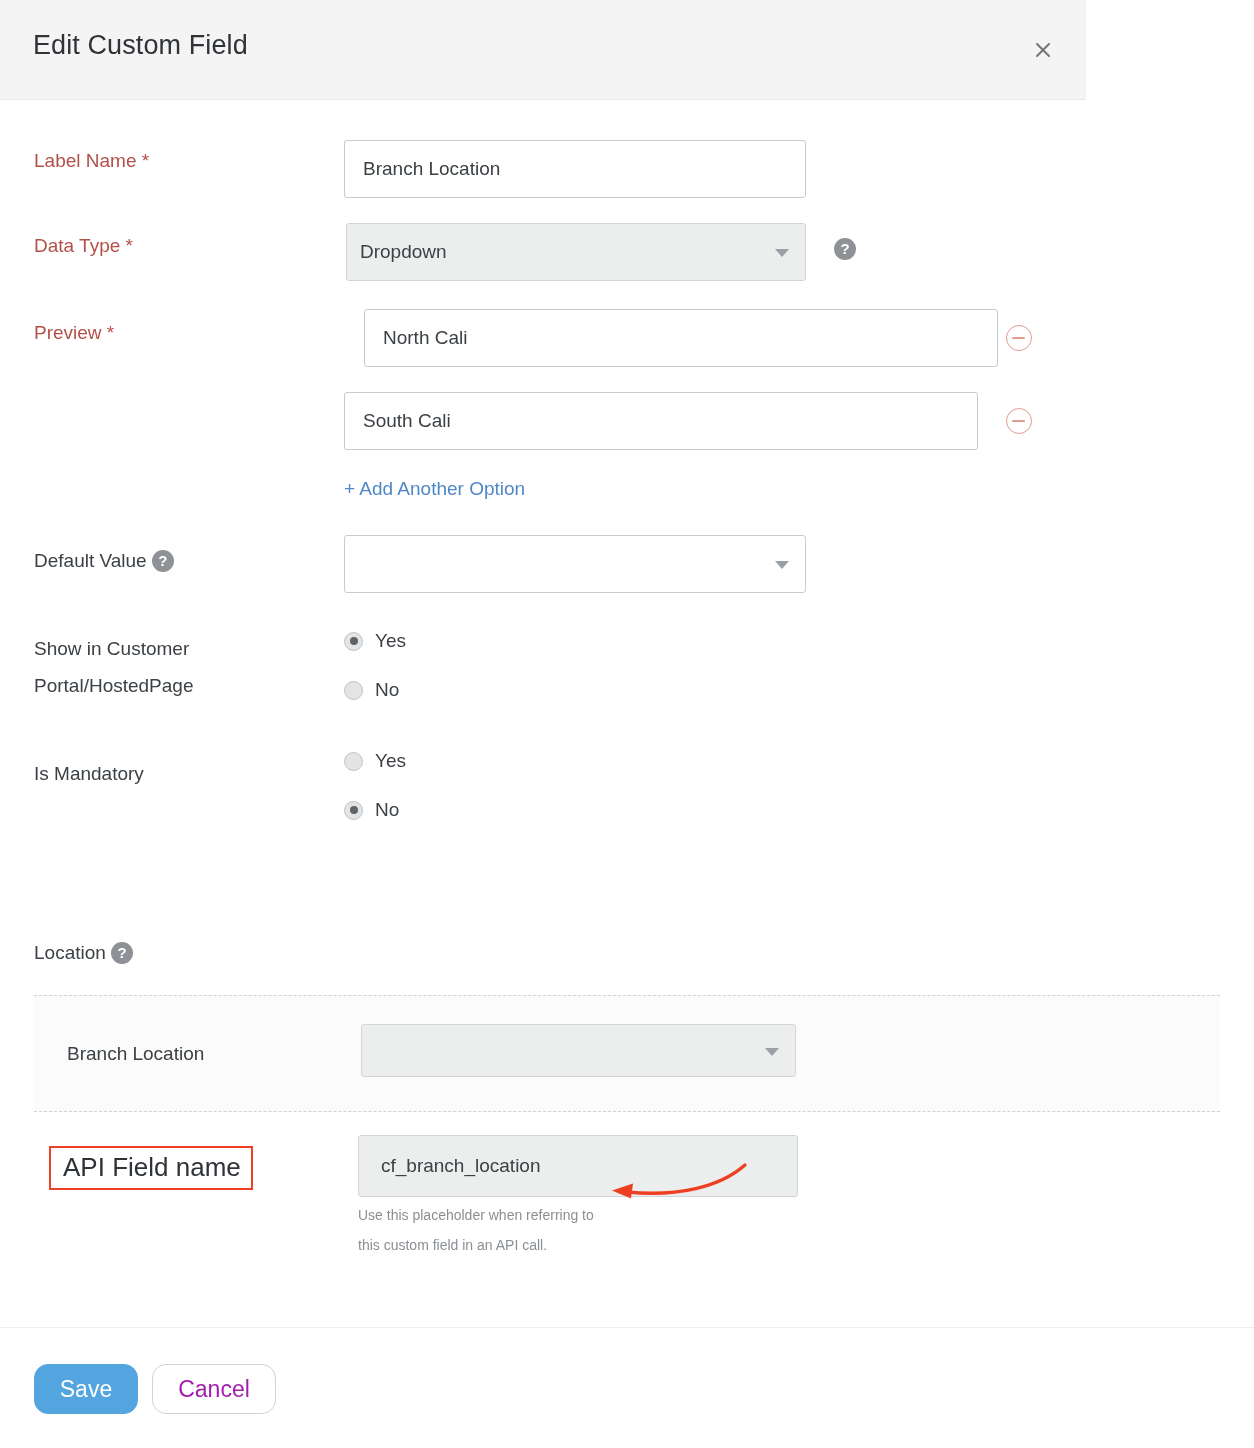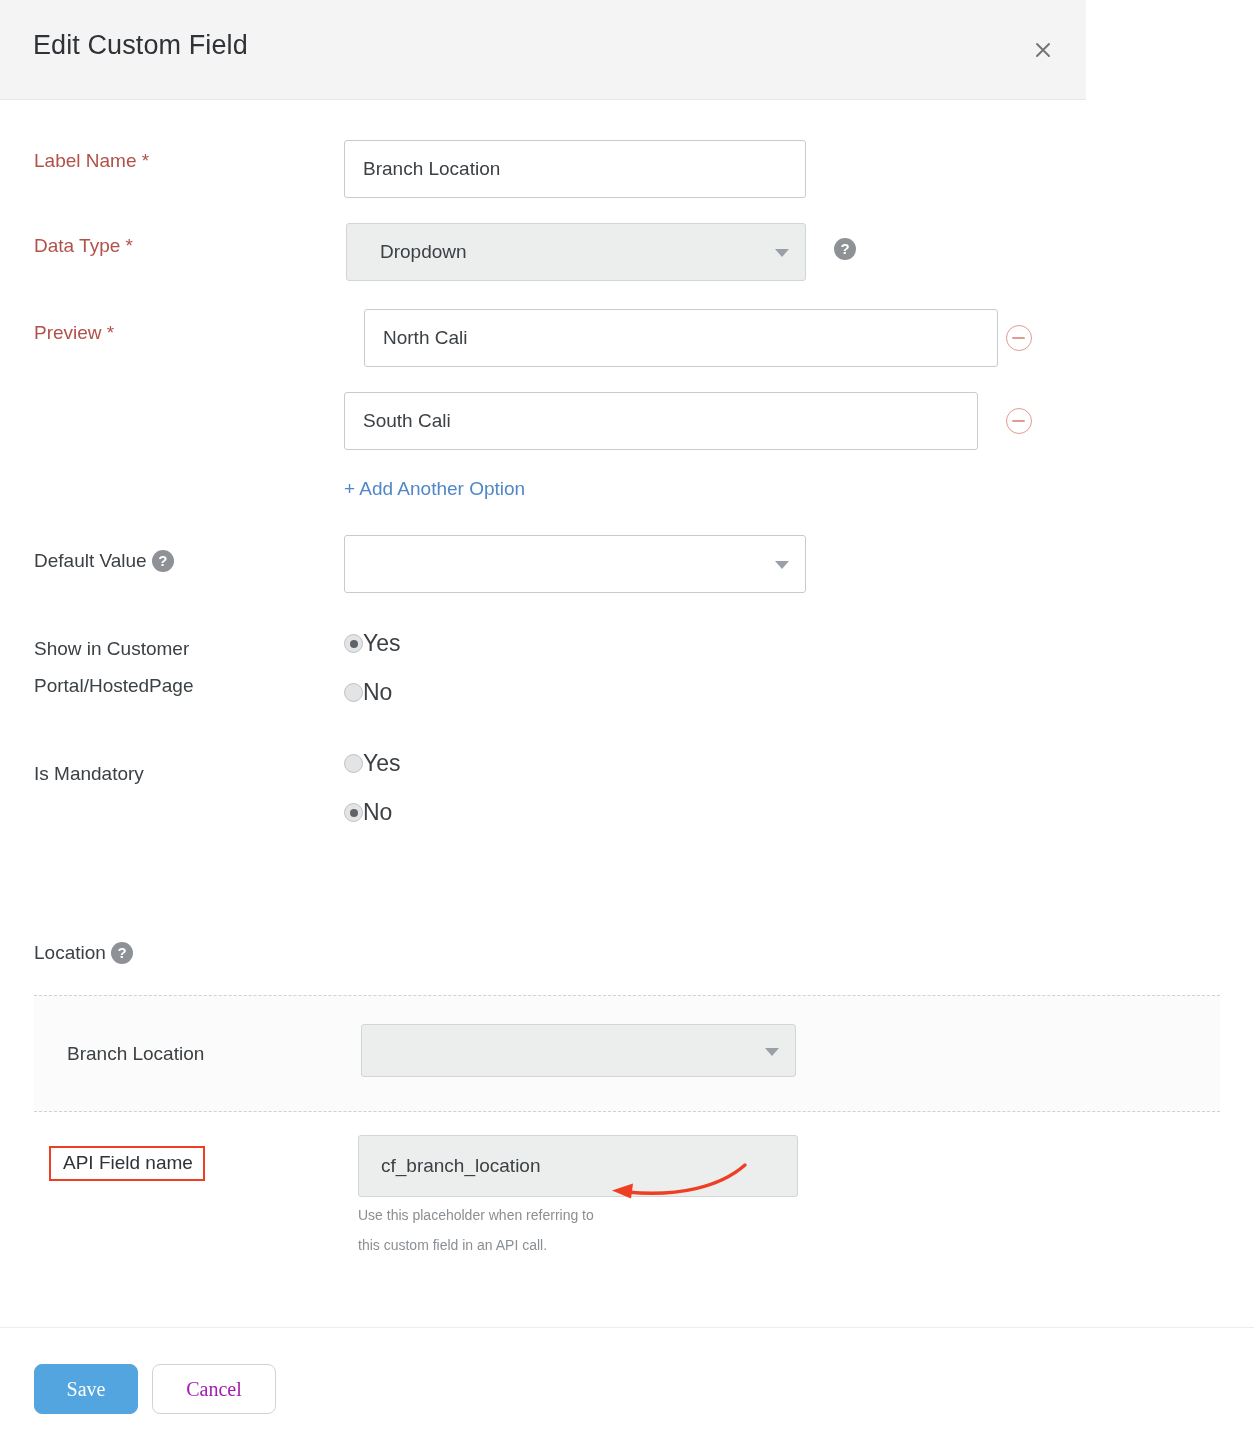--- a/index.html
+++ b/index.html
@@ -90,21 +90,21 @@
   }
   .select-box {
     position: absolute;
     background: #eceded;
     border: 1px solid #d3d6d9;
     border-radius: 3px;
     font-size: 19px;
     color: #3c4145;
     display: flex;
     align-items: center;
-    padding: 0 33px;
+    padding: 0 13px;
     cursor: pointer;
   }
   .select-box.light {
     background: #ffffff;
     border: 1px solid #c6cbd1;
   }
   .caret {
     position: absolute;
     right: 16px;
     top: 50%;
@@ -181,22 +181,22 @@
     content: "";
     position: absolute;
     left: 4.5px;
     top: 4.5px;
     width: 8px;
     height: 8px;
     border-radius: 50%;
     background: #5f6367;
   }
   .radio-label {
-    margin-left: 0;
-    font-size: 23px;
+    margin-left: 12px;
+    font-size: 19px;
     color: #3c4145;
     cursor: pointer;
   }
 
   
   .preview-panel {
     position: absolute;
     left: 34px;
     width: 1186px;
     background: #fbfbfb;
@@ -210,21 +210,21 @@
     color: #3c4145;
     white-space: nowrap;
   }
 
   
   .api-label-box {
     position: absolute;
     left: 49px;
     border: 2px solid #ef3f22;
     padding: 4px 10px 5px 12px;
-    font-size: 19px;
+    font-size: 26px;
     color: #2f3337;
     white-space: nowrap;
   }
   .api-value {
     position: absolute;
     background: #eceded;
     border: 1px solid #d3d6d9;
     border-radius: 3px;
     font-size: 19px;
     color: #3c4145;
@@ -249,23 +249,23 @@
     position: absolute;
     left: 0;
     top: 1327px;
     width: 1254px;
     height: 121px;
     background: #ffffff;
     border-top: 1px solid #eceef0;
   }
   .btn {
     position: absolute;
-    font-family: Liberation Serif, serif;
-    font-size: 20px;
-    border-radius: 8px;
+    font-family: Liberation Sans, sans-serif;
+    font-size: 23px;
+    border-radius: 14px;
     cursor: pointer;
     display: flex;
     align-items: center;
     justify-content: center;
   }
   .btn-primary {
     left: 34px;
     top: 36px;
     width: 104px;
     height: 50px;

